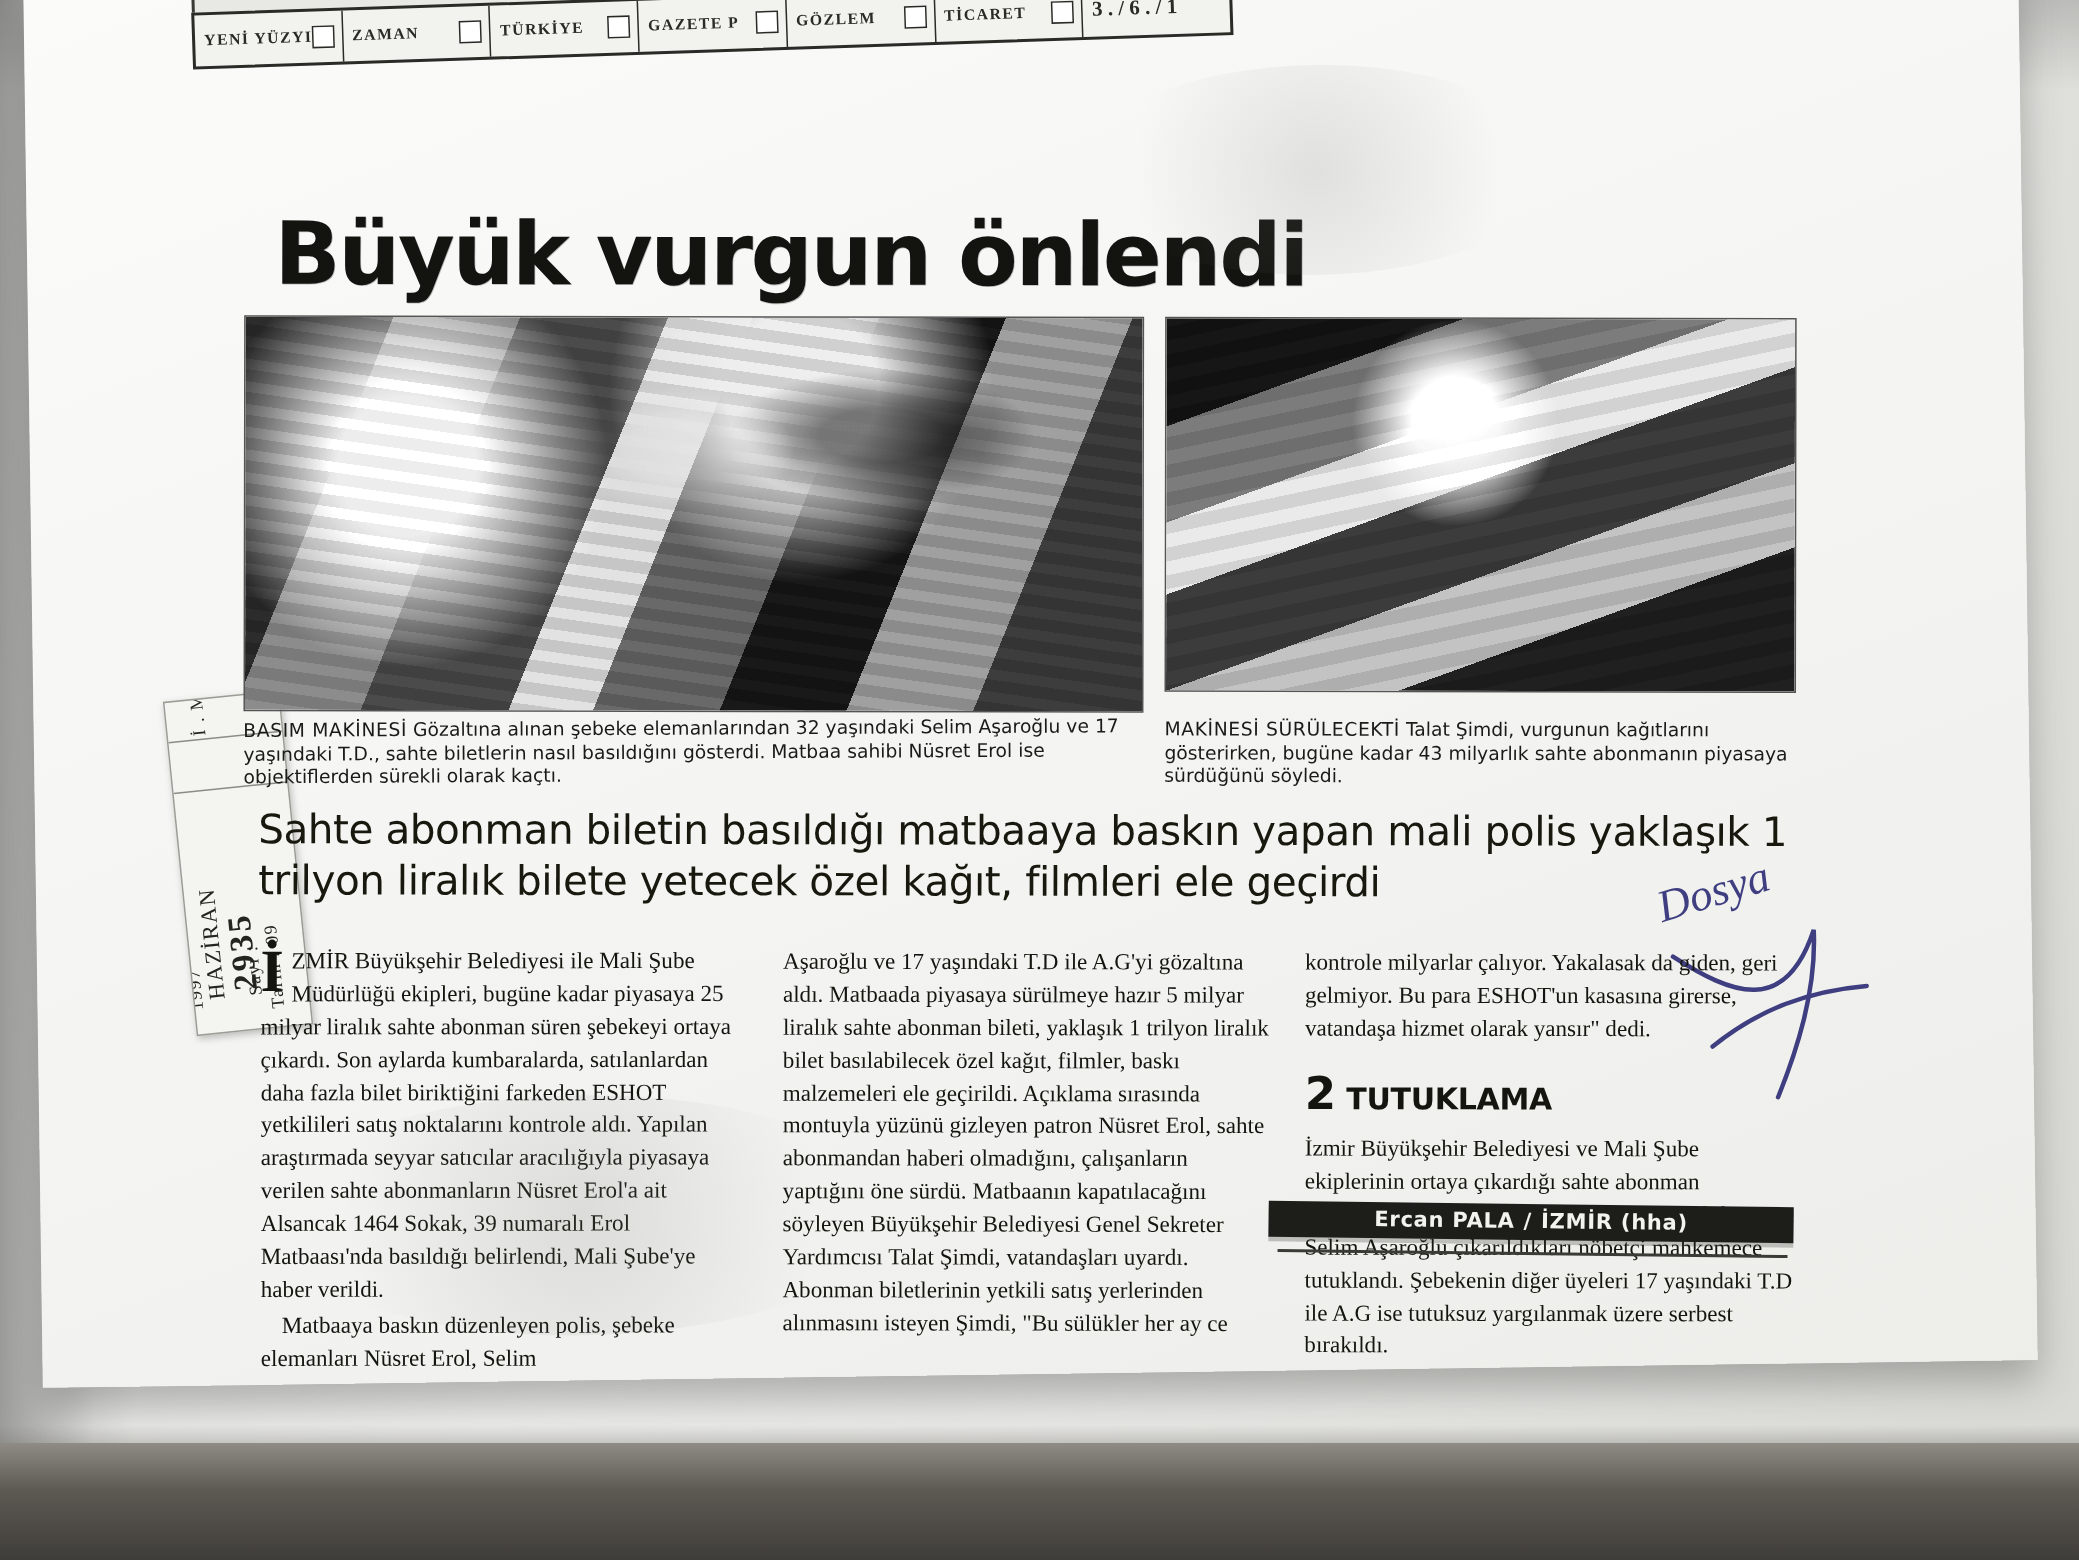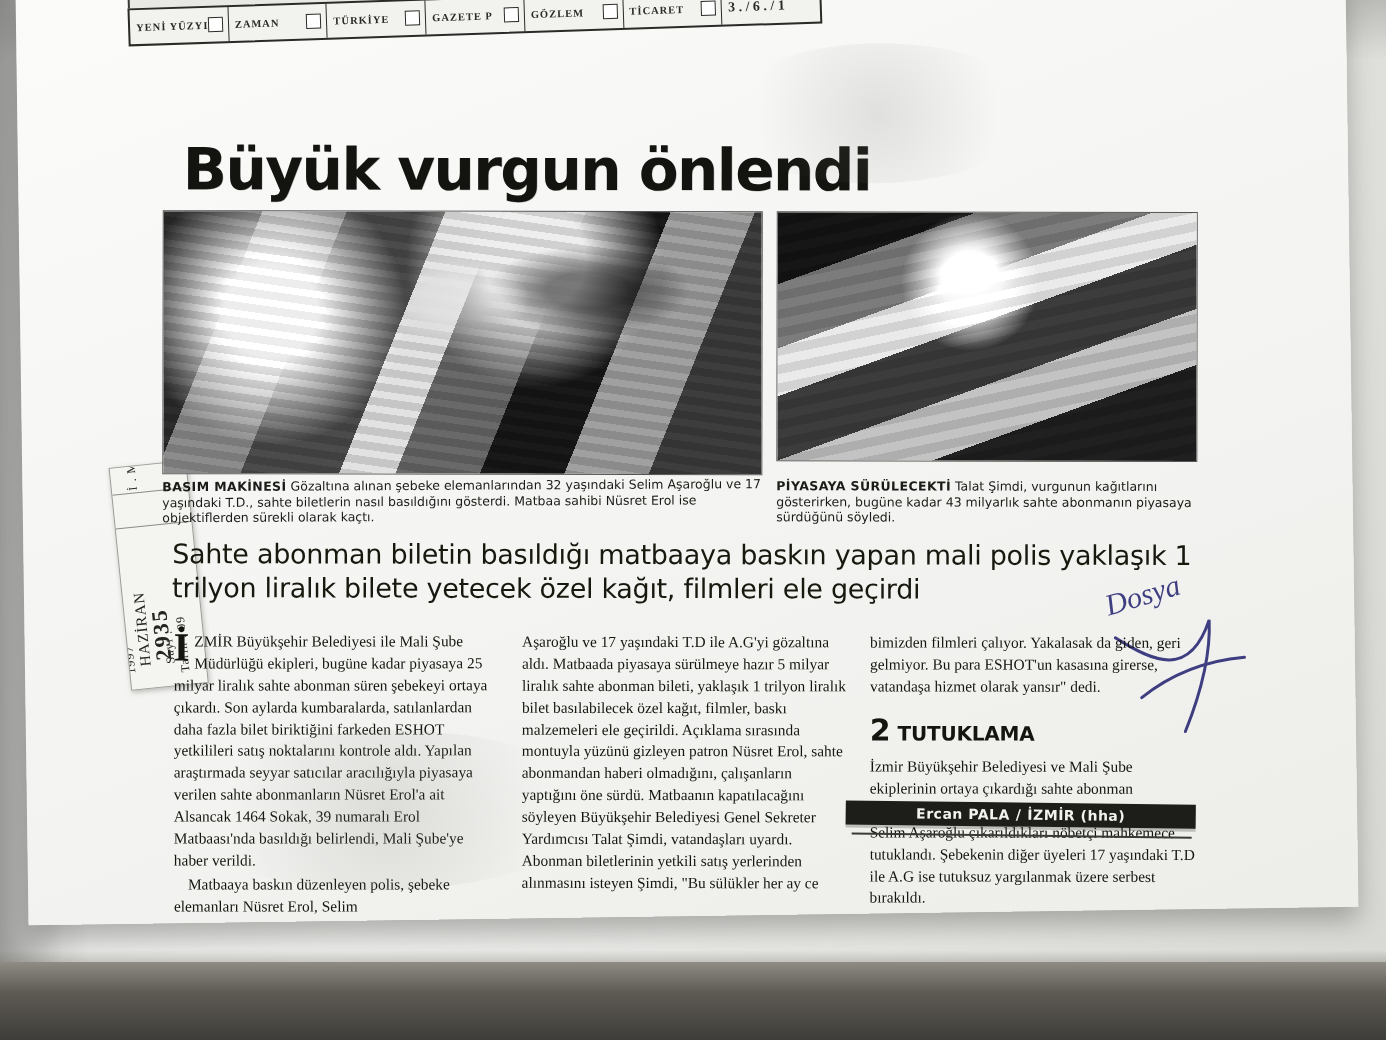--- a/index.html
+++ b/index.html
@@ -199,21 +199,21 @@
   }
   .cap {
     font-family: "DejaVu Sans", sans-serif;
     font-size: 12.5px;
     line-height: 1.25;
     color: #1a1a16;
   }
   .cap.left { width: 600px; }
   .cap.right { width: 420px; }
   .cap b {
-    font-weight: 700;
+    font-weight: 400;
     letter-spacing: 0.4px;
   }
   .cap.left { transform: rotate(-0.4deg); }
 
   
   .deck {
     position: absolute;
     left: 20px;
     top: 452px;
     width: 1020px;
@@ -419,42 +419,42 @@
           <div class="ph-b"></div>
         </div>
       </div>
 
       <div class="captions">
         <div class="cap left">
           <b>BASIM MAKİNESİ</b>
           <span>Gözaltına alınan şebeke elemanlarından 32 yaşındaki Selim Aşaroğlu ve 17 yaşındaki T.D., sahte biletlerin nasıl basıldığını gösterdi. Matbaa sahibi Nüsret Erol ise objektiflerden sürekli olarak kaçtı.</span>
         </div>
         <div class="cap right">
-          <b>PİYASAYA SÜRÜLECEKTİ</b>
+          <b>MAKİNESİ SÜRÜLECEKTİ</b>
           <span>Talat Şimdi, vurgunun kağıtlarını gösterirken, bugüne kadar 43 milyarlık sahte abonmanın piyasaya sürdüğünü söyledi.</span>
         </div>
       </div>
 
       <div class="deck">Sahte abonman biletin basıldığı matbaaya baskın yapan mali polis yaklaşık 1 trilyon liralık bilete yetecek özel kağıt, filmleri ele geçirdi</div>
 
       <div class="columns">
 
         <div class="col c1">
           <p class="first">
             <span class="dropcap">İ</span><span>ZMİR Büyükşehir Belediyesi ile Mali Şube Müdürlüğü ekipleri, bugüne kadar piyasaya 25 milyar liralık sahte abonman süren şebekeyi ortaya çıkardı. Son aylarda kumbaralarda, satılanlardan daha fazla bilet biriktiğini farkeden ESHOT yetkilileri satış noktalarını kontrole aldı. Yapılan araştırmada seyyar satıcılar aracılığıyla piyasaya verilen sahte abonmanların Nüsret Erol'a ait Alsancak 1464 Sokak, 39 numaralı Erol Matbaası'nda basıldığı belirlendi, Mali Şube'ye haber verildi.</span>
           </p>
           <p>Matbaaya baskın düzenleyen polis, şebeke elemanları Nüsret Erol, Selim</p>
         </div>
 
         <div class="col c2">
           <p class="first">Aşaroğlu ve 17 yaşındaki T.D ile A.G'yi gözaltına aldı. Matbaada piyasaya sürülmeye hazır 5 milyar liralık sahte abonman bileti, yaklaşık 1 trilyon liralık bilet basılabilecek özel kağıt, filmler, baskı malzemeleri ele geçirildi. Açıklama sırasında montuyla yüzünü gizleyen patron Nüsret Erol, sahte abonmandan haberi olmadığını, çalışanların yaptığını öne sürdü. Matbaanın kapatılacağını söyleyen Büyükşehir Belediyesi Genel Sekreter Yardımcısı Talat Şimdi, vatandaşları uyardı. Abonman biletlerinin yetkili satış yerlerinden alınmasını isteyen Şimdi, "Bu sülükler her ay ce</p>
         </div>
 
         <div class="col c3">
-          <p class="first">bimizden filmleri çalıyor. Yakalasak da giden, geri gelmiyor. Bu para ESHOT'un kasasına girerse, vatandaşa hizmet olarak yansır" dedi.</p>
+          <p class="first">kontrole milyarlar çalıyor. Yakalasak da giden, geri gelmiyor. Bu para ESHOT'un kasasına girerse, vatandaşa hizmet olarak yansır" dedi.</p>
           <div class="subhead">
             <span class="num">2</span>
             <span>TUTUKLAMA</span>
           </div>
           <p class="first">İzmir Büyükşehir Belediyesi ve Mali Şube ekiplerinin ortaya çıkardığı sahte abonman şebekesinin elebaşları matbaacı Nüsret Erol ile Selim Aşaroğlu çıkarıldıkları nöbetçi mahkemece tutuklandı. Şebekenin diğer üyeleri 17 yaşındaki T.D ile A.G ise tutuksuz yargılanmak üzere serbest bırakıldı.</p>
         </div>
       </div>
 
       <div class="byline">
         <span>Ercan PALA</span>

